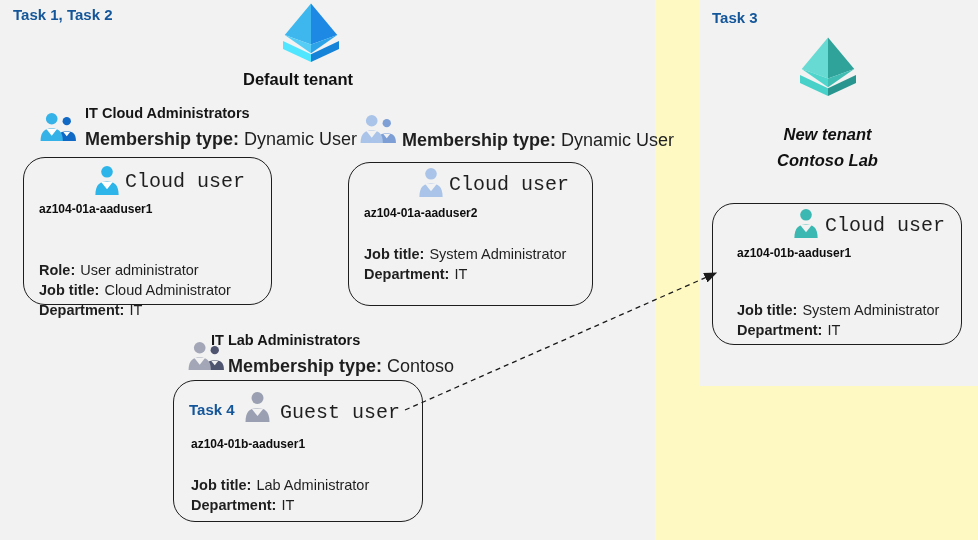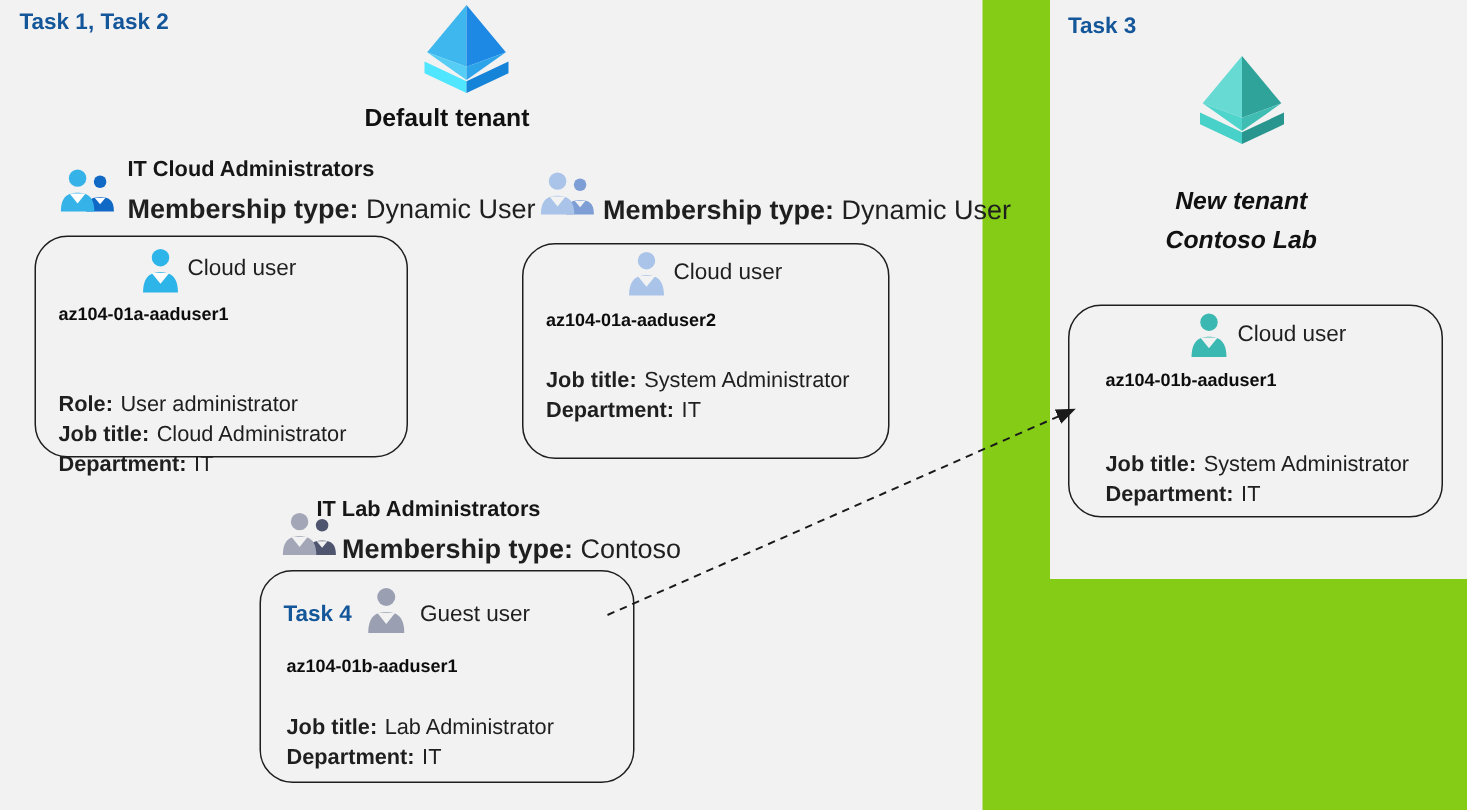--- a/index.html
+++ b/index.html
@@ -1,35 +1,35 @@
 <!DOCTYPE html>
 <html><head>
 <meta charset="utf-8">
 <style>
   html,body{margin:0;padding:0;background:#ffffff;}
   .canvas{
     position:relative;width:978px;height:540px;overflow:hidden;
     font-family:"Liberation Sans","DejaVu Sans",sans-serif;
-    color:#1b1b1b;background:#84cc16;
+    color:#1b1b1b;background:#fef9c3;
   }
   .panel{position:absolute;background:#f2f2f2;}
   .panel-left{left:0;top:0;width:655px;height:540px;}
   .panel-right{left:700px;top:0;width:278px;height:386px;}
   .abs{position:absolute;}
   .task{color:#14569a;font-weight:700;font-size:15px;white-space:nowrap;}
   .tenant-name{font-weight:700;font-size:16.5px;text-align:center;color:#111;}
   .group{position:absolute;}
   .group-name{position:absolute;font-weight:700;font-size:14.5px;white-space:nowrap;color:#161616;}
   .member{position:absolute;font-size:18px;white-space:nowrap;color:#1f1f1f;}
   .member .bl{font-weight:700;margin-right:5px;}
   .card{
     position:absolute;border:1.4px solid #1e1e1e;border-radius:22px;
     box-sizing:border-box;background:transparent;z-index:3;
   }
-  .card-type{position:absolute;font-size:15px;color:#1f1f1f;white-space:nowrap;}
+  .card-type{position:absolute;font-size:20px;color:#1f1f1f;white-space:nowrap;font-family:Liberation Mono, monospace;}
   .username{position:absolute;font-weight:700;font-size:12px;white-space:nowrap;color:#0d0d0d;}
   .fields{position:absolute;}
   .frow{font-size:14.5px;line-height:20px;white-space:nowrap;color:#1f1f1f;}
   .frow .fl{font-weight:700;margin-right:5px;}
   .icon{position:absolute;line-height:0;}
   .arrow-overlay{position:absolute;left:0;top:0;width:978px;height:540px;z-index:4;pointer-events:none;}
 </style>
 </head>
 <body>
 

